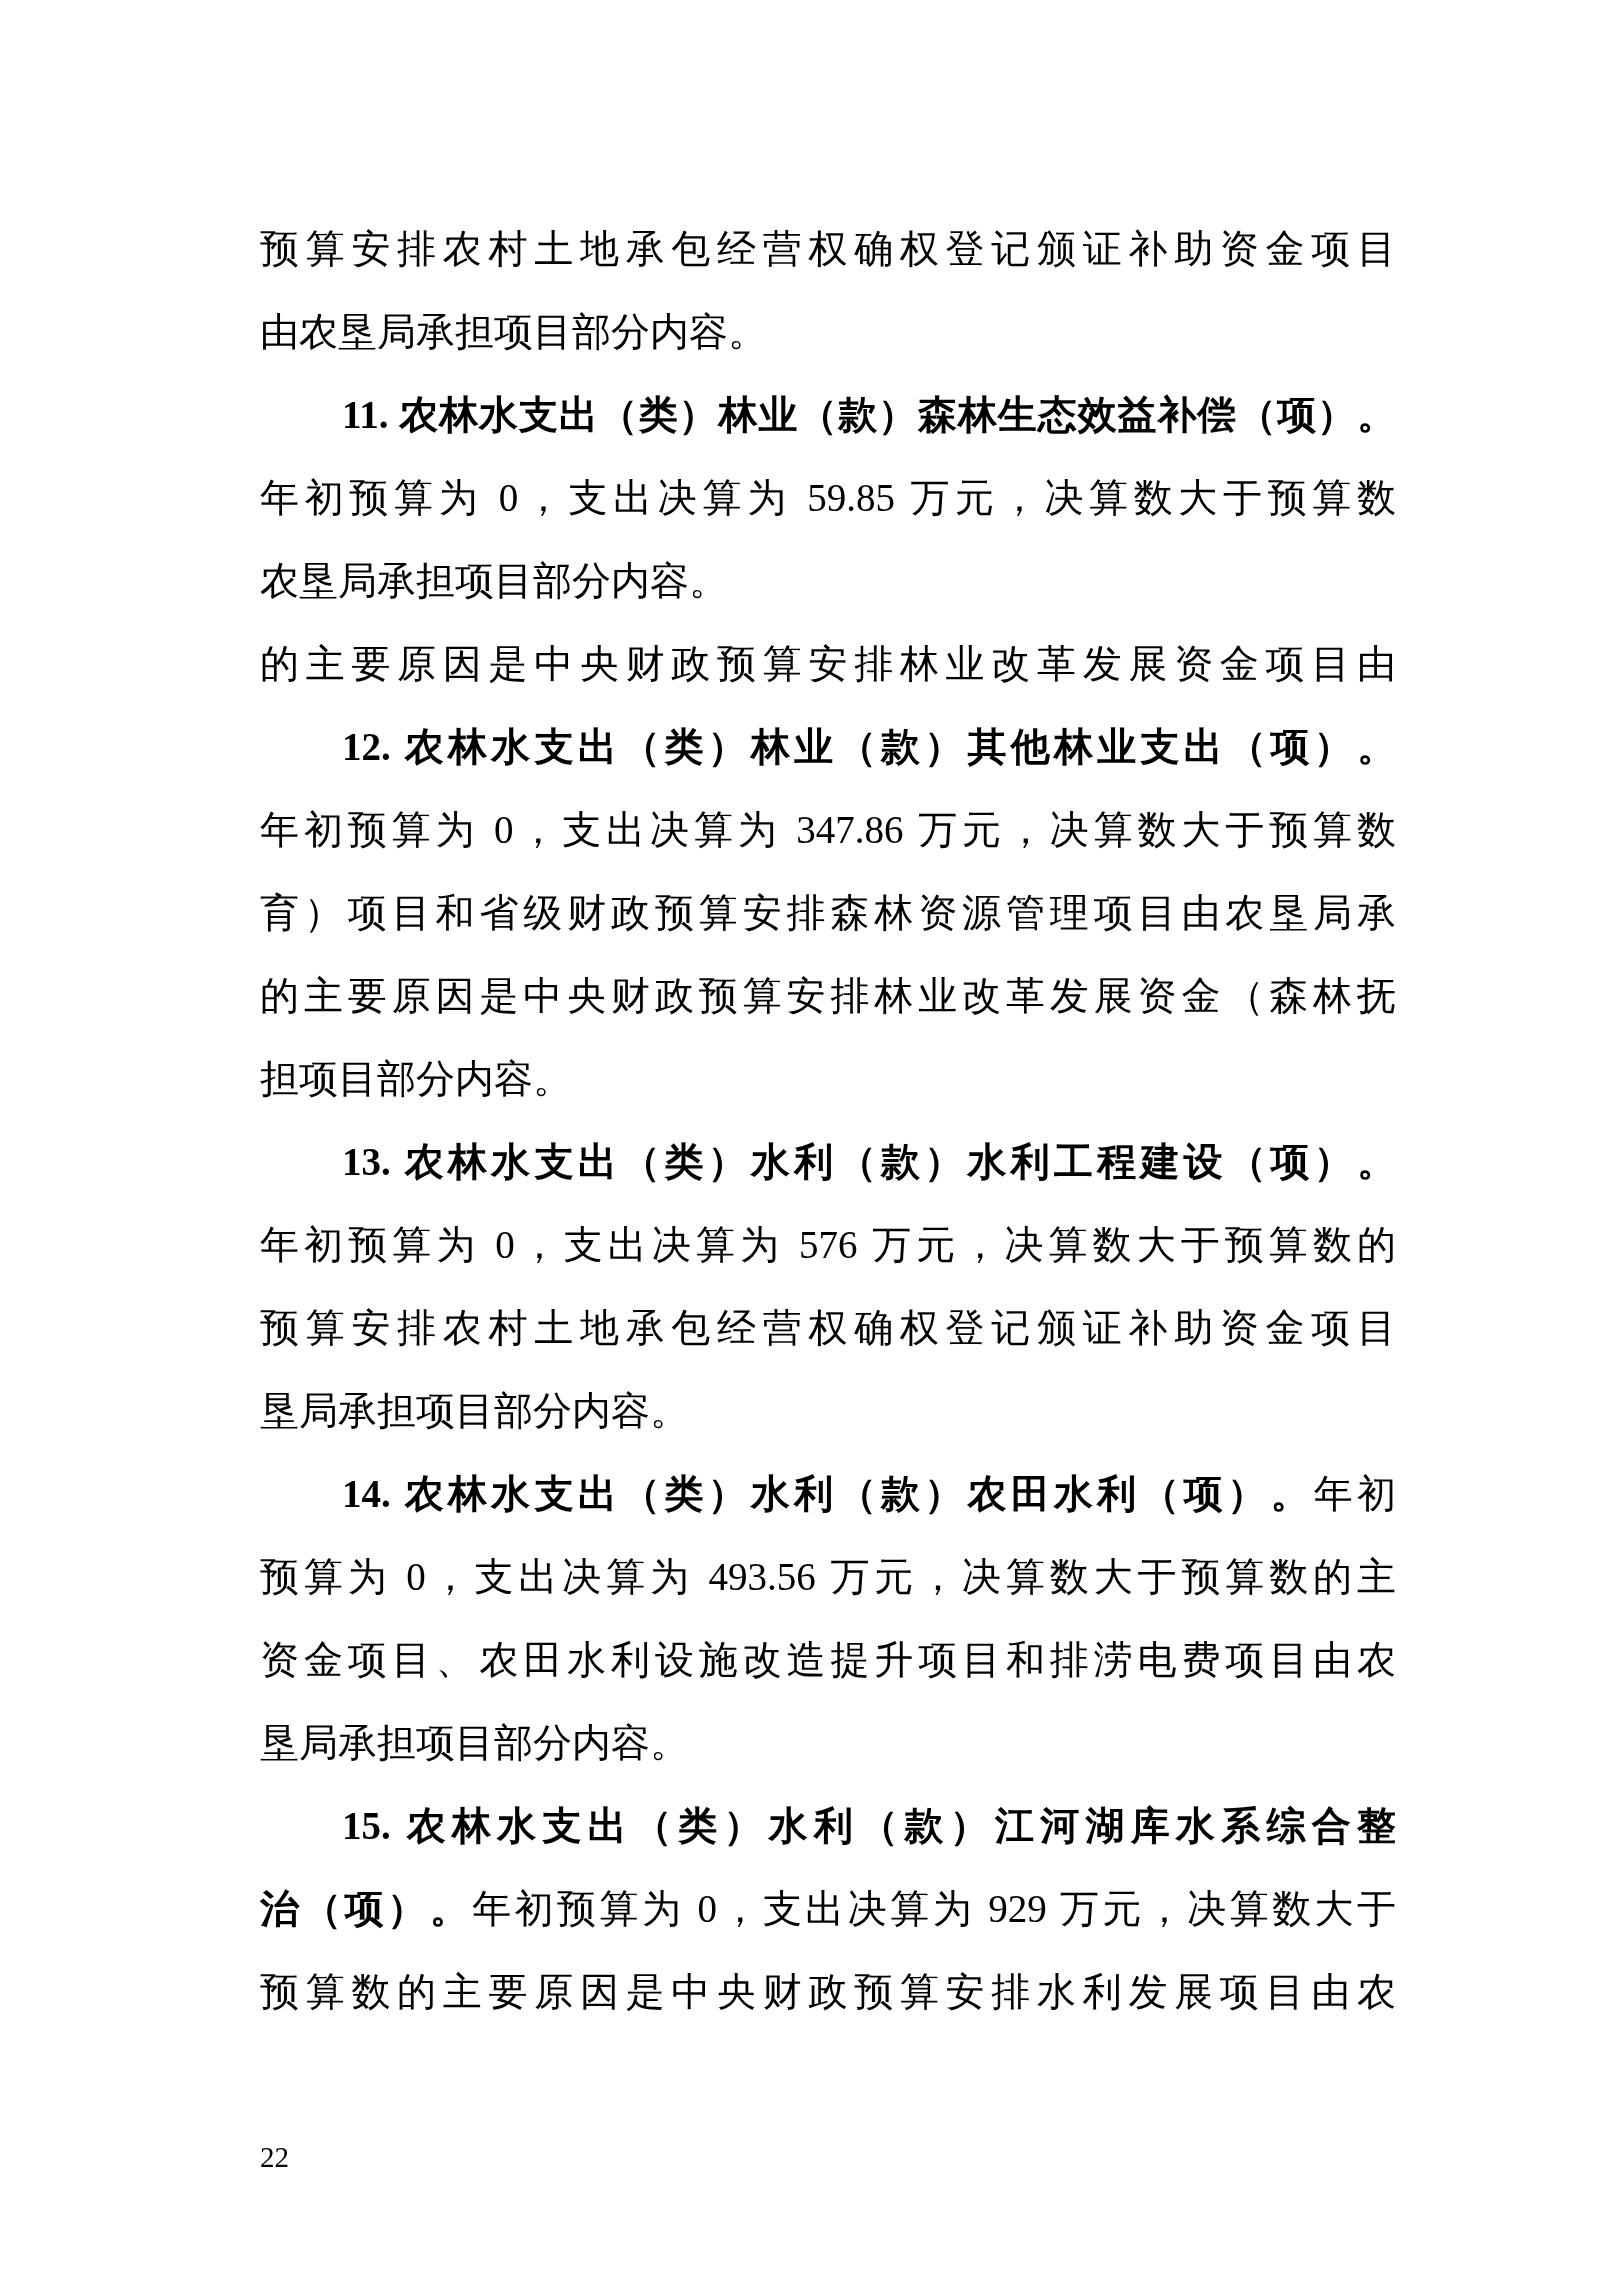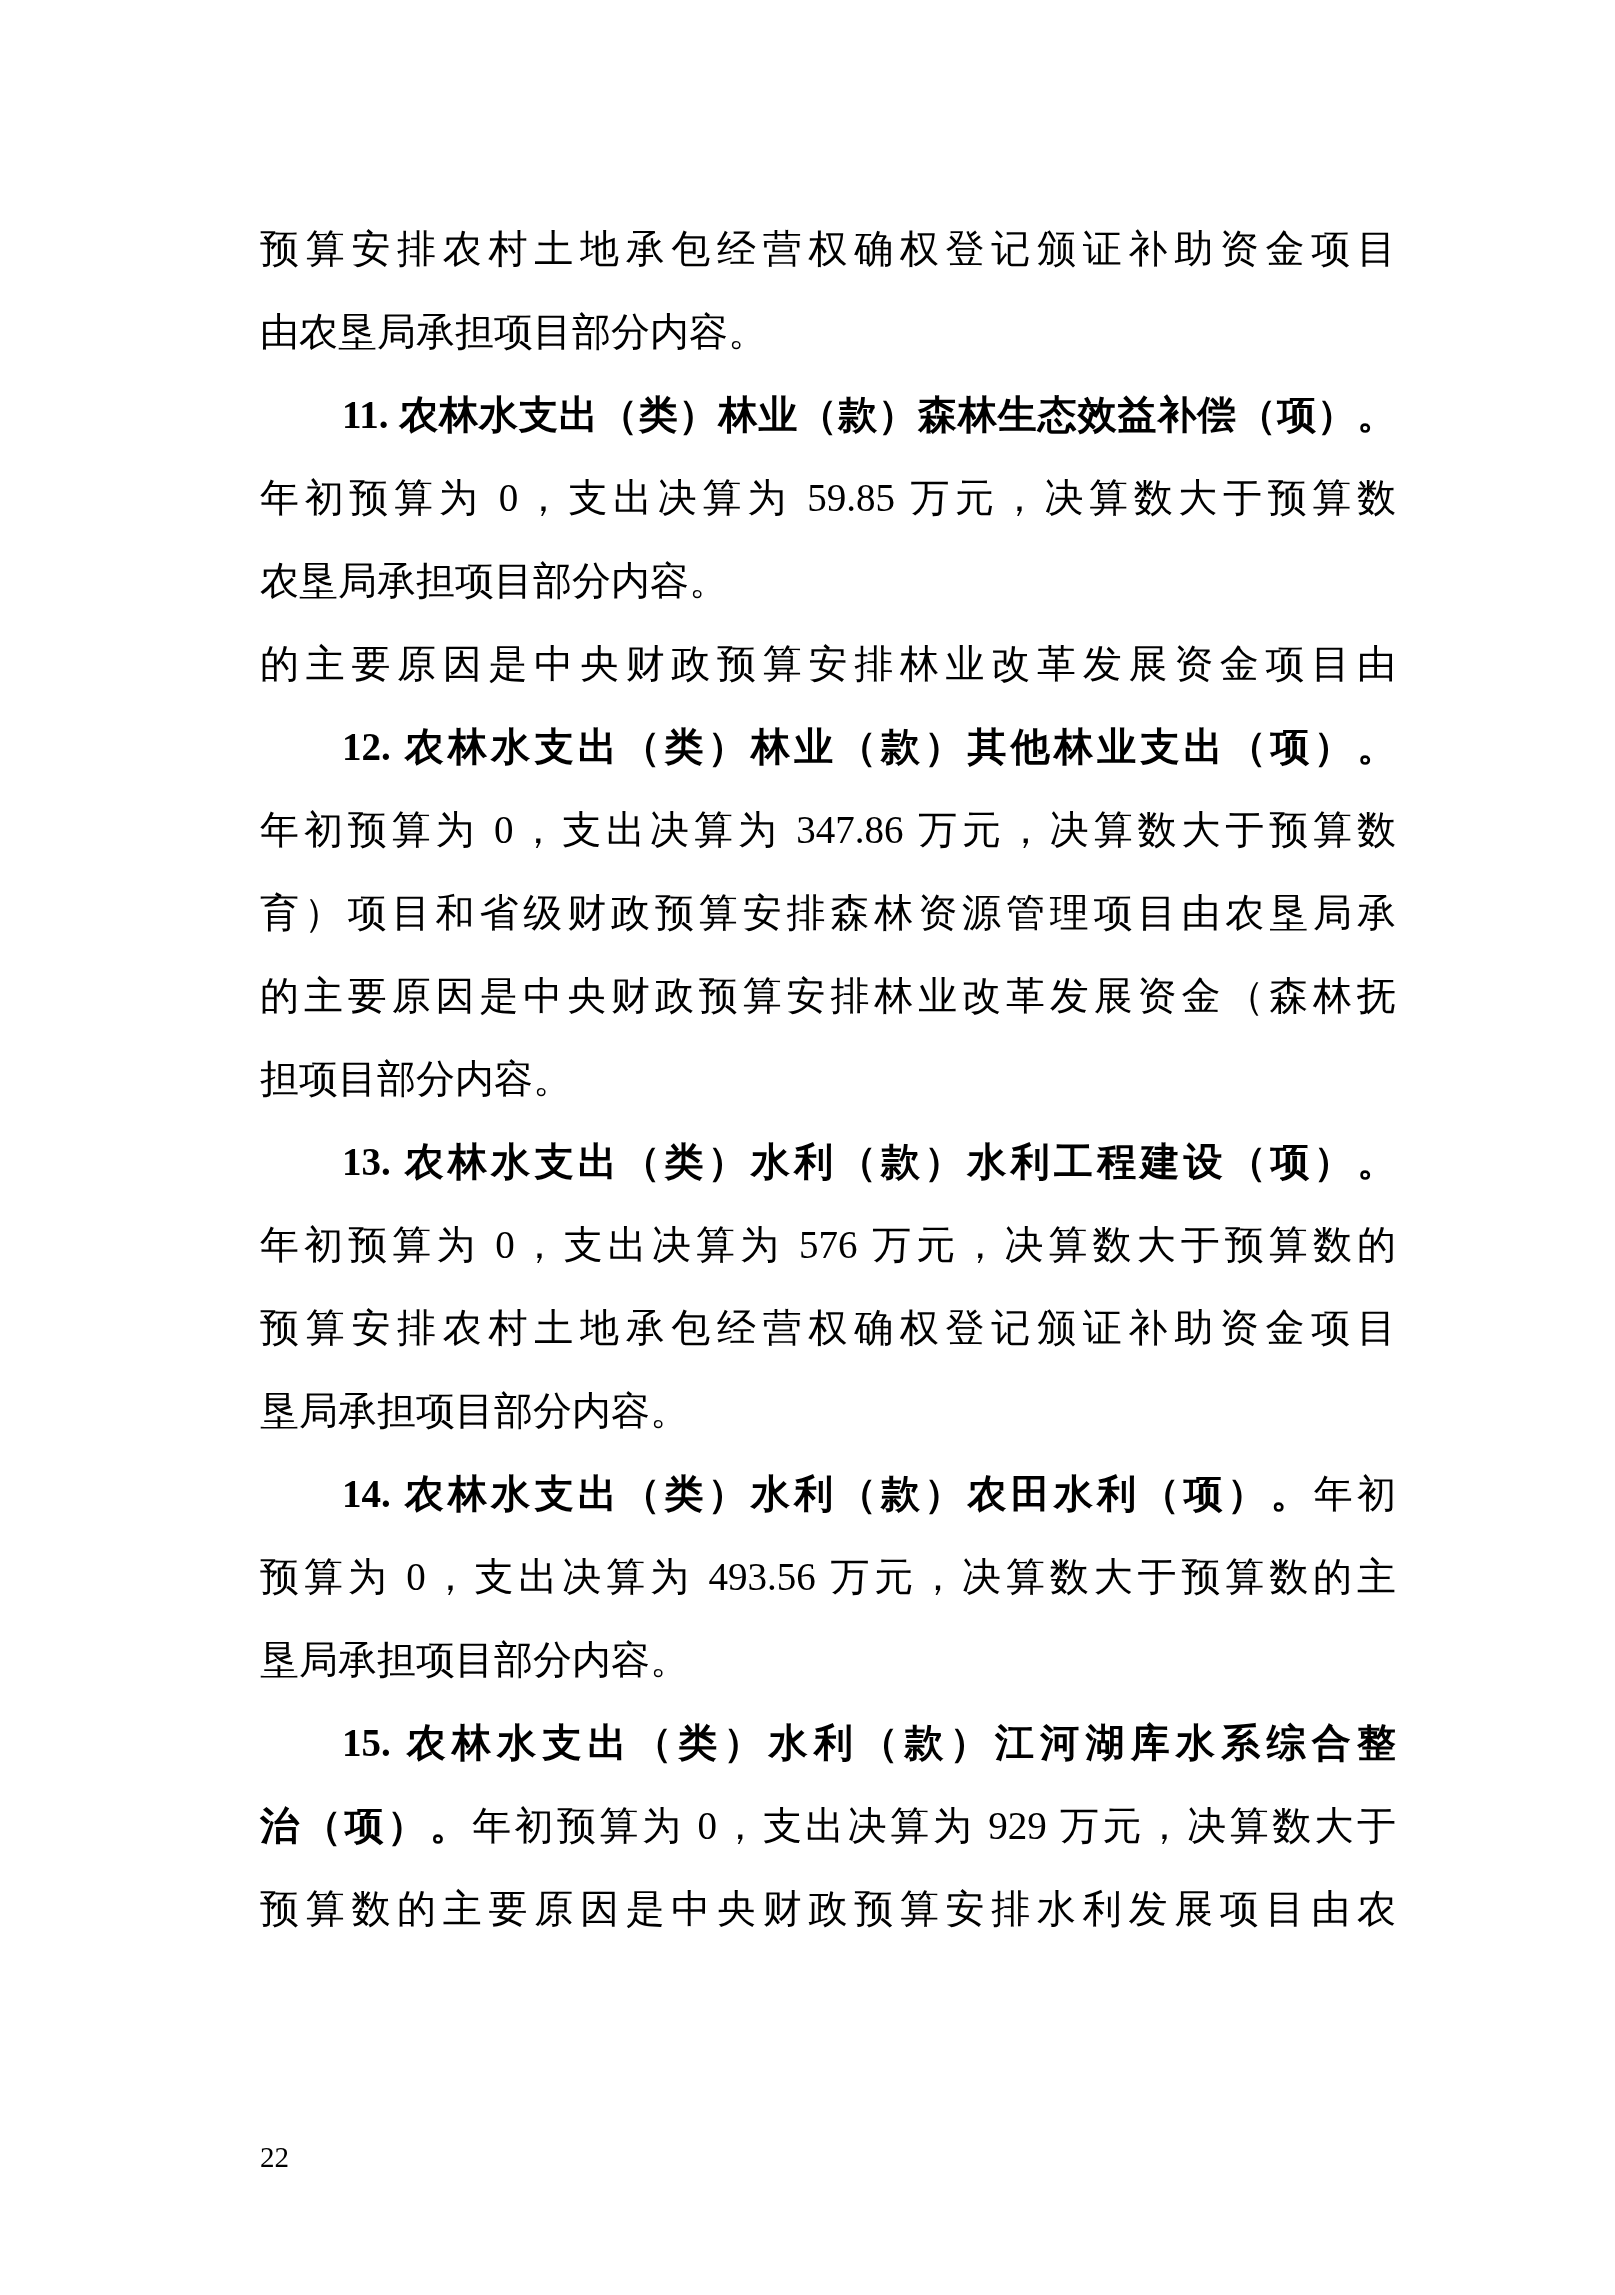--- a/index.html
+++ b/index.html
@@ -65,20 +65,21 @@
       <div class="line"><span class="run">年初预算为 0，支出决算为 347.86 万元，决算数大于预算数</span></div>
       <div class="line"><span class="run">育）项目和省级财政预算安排森林资源管理项目由农垦局承</span></div>
       <div class="line"><span class="run">的主要原因是中央财政预算安排林业改革发展资金（森林抚</span></div>
       <div class="line end"><span class="run">担项目部分内容。</span></div>
       <div class="line indent"><span class="run b">13. 农林水支出（类）水利（款）水利工程建设（项）。</span></div>
       <div class="line"><span class="run">年初预算为 0，支出决算为 576 万元，决算数大于预算数的</span></div>
       <div class="line"><span class="run">预算安排农村土地承包经营权确权登记颁证补助资金项目</span></div>
       <div class="line end"><span class="run">垦局承担项目部分内容。</span></div>
       <div class="line indent"><span class="run b">14. 农林水支出（类）水利（款）农田水利（项）。</span><span class="run">年初</span></div>
       <div class="line"><span class="run">预算为 0，支出决算为 493.56 万元，决算数大于预算数的主</span></div>
+      <div class="line"><span class="run">资金项目、农田水利设施改造提升项目和排涝电费项目由农</span></div>
       <div class="line end"><span class="run">垦局承担项目部分内容。</span></div>
       <div class="line indent"><span class="run b">15. 农林水支出（类）水利（款）江河湖库水系综合整</span></div>
       <div class="line"><span class="run b">治（项）。</span><span class="run">年初预算为 0，支出决算为 929 万元，决算数大于</span></div>
       <div class="line"><span class="run">预算数的主要原因是中央财政预算安排水利发展项目由农</span></div>
     </div>
   <div class="footer">
     <span>22</span>
   </div>
 </div>
 

